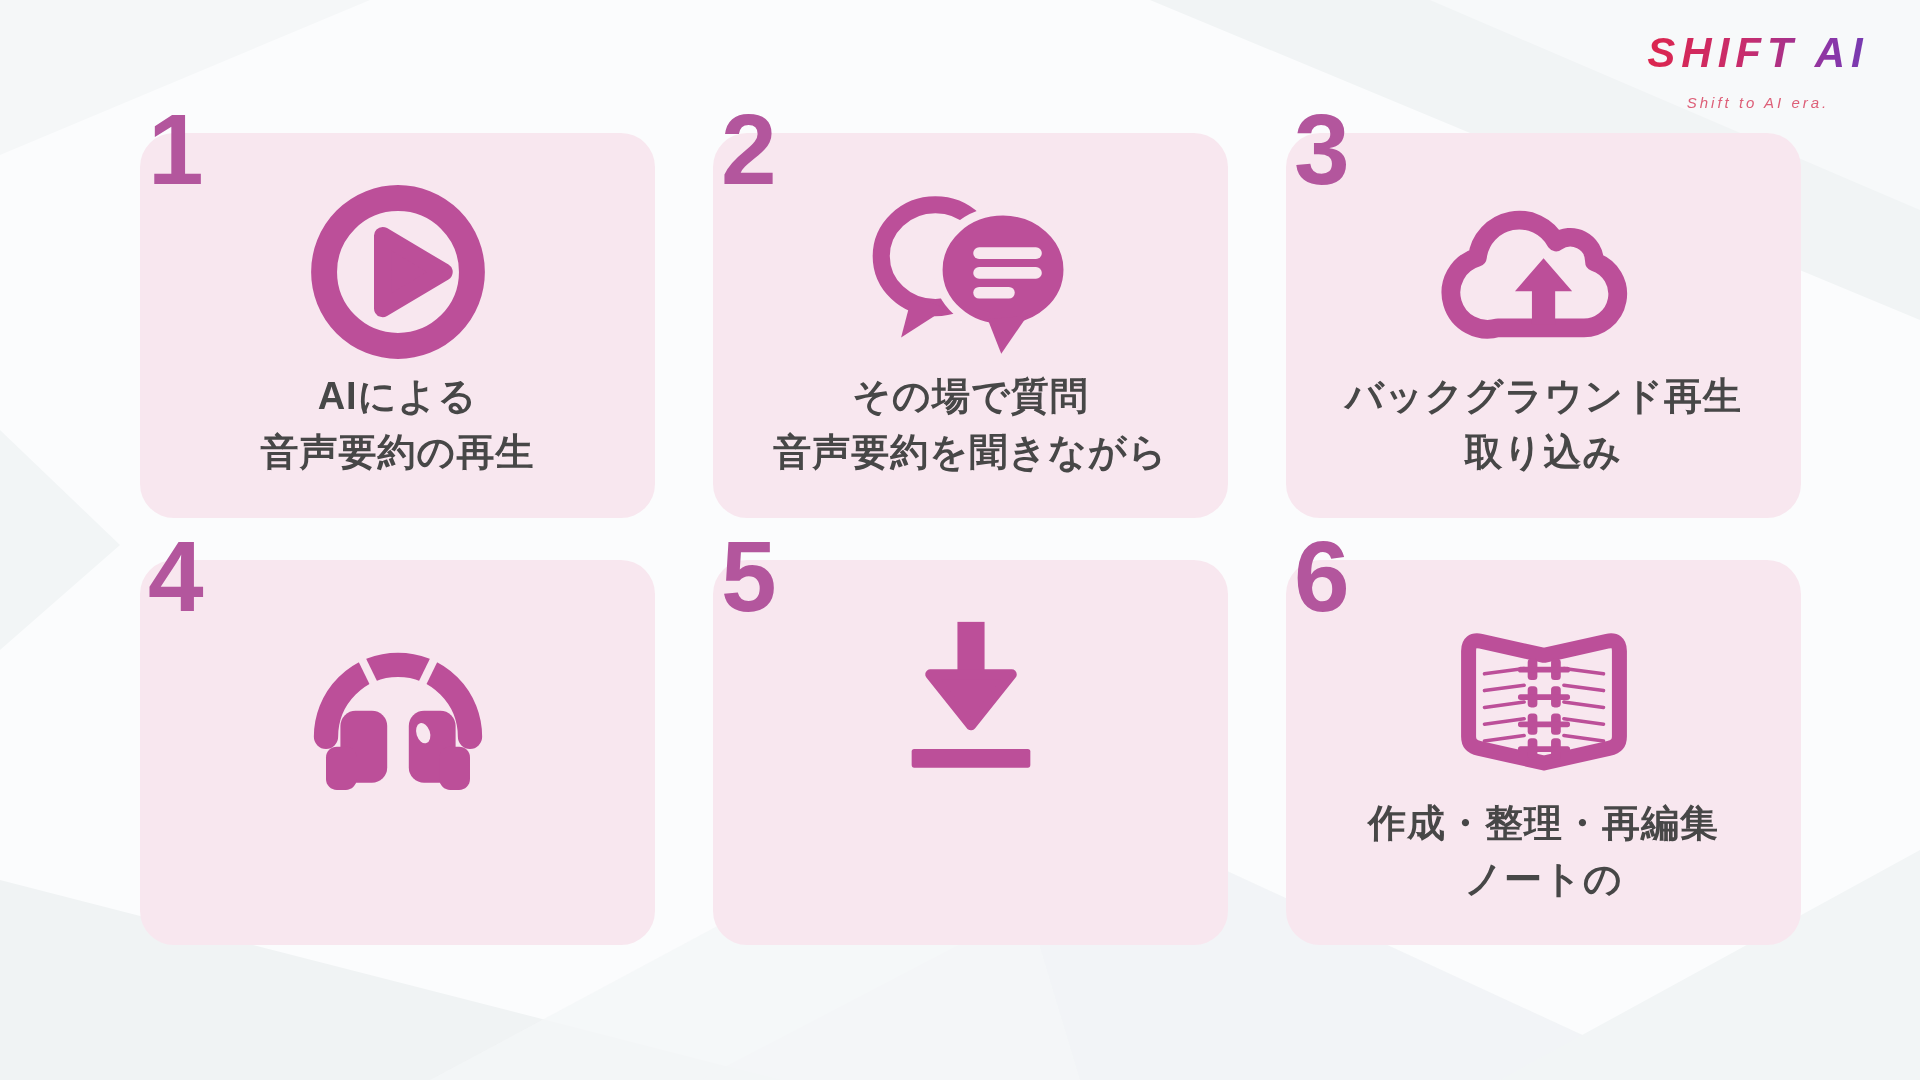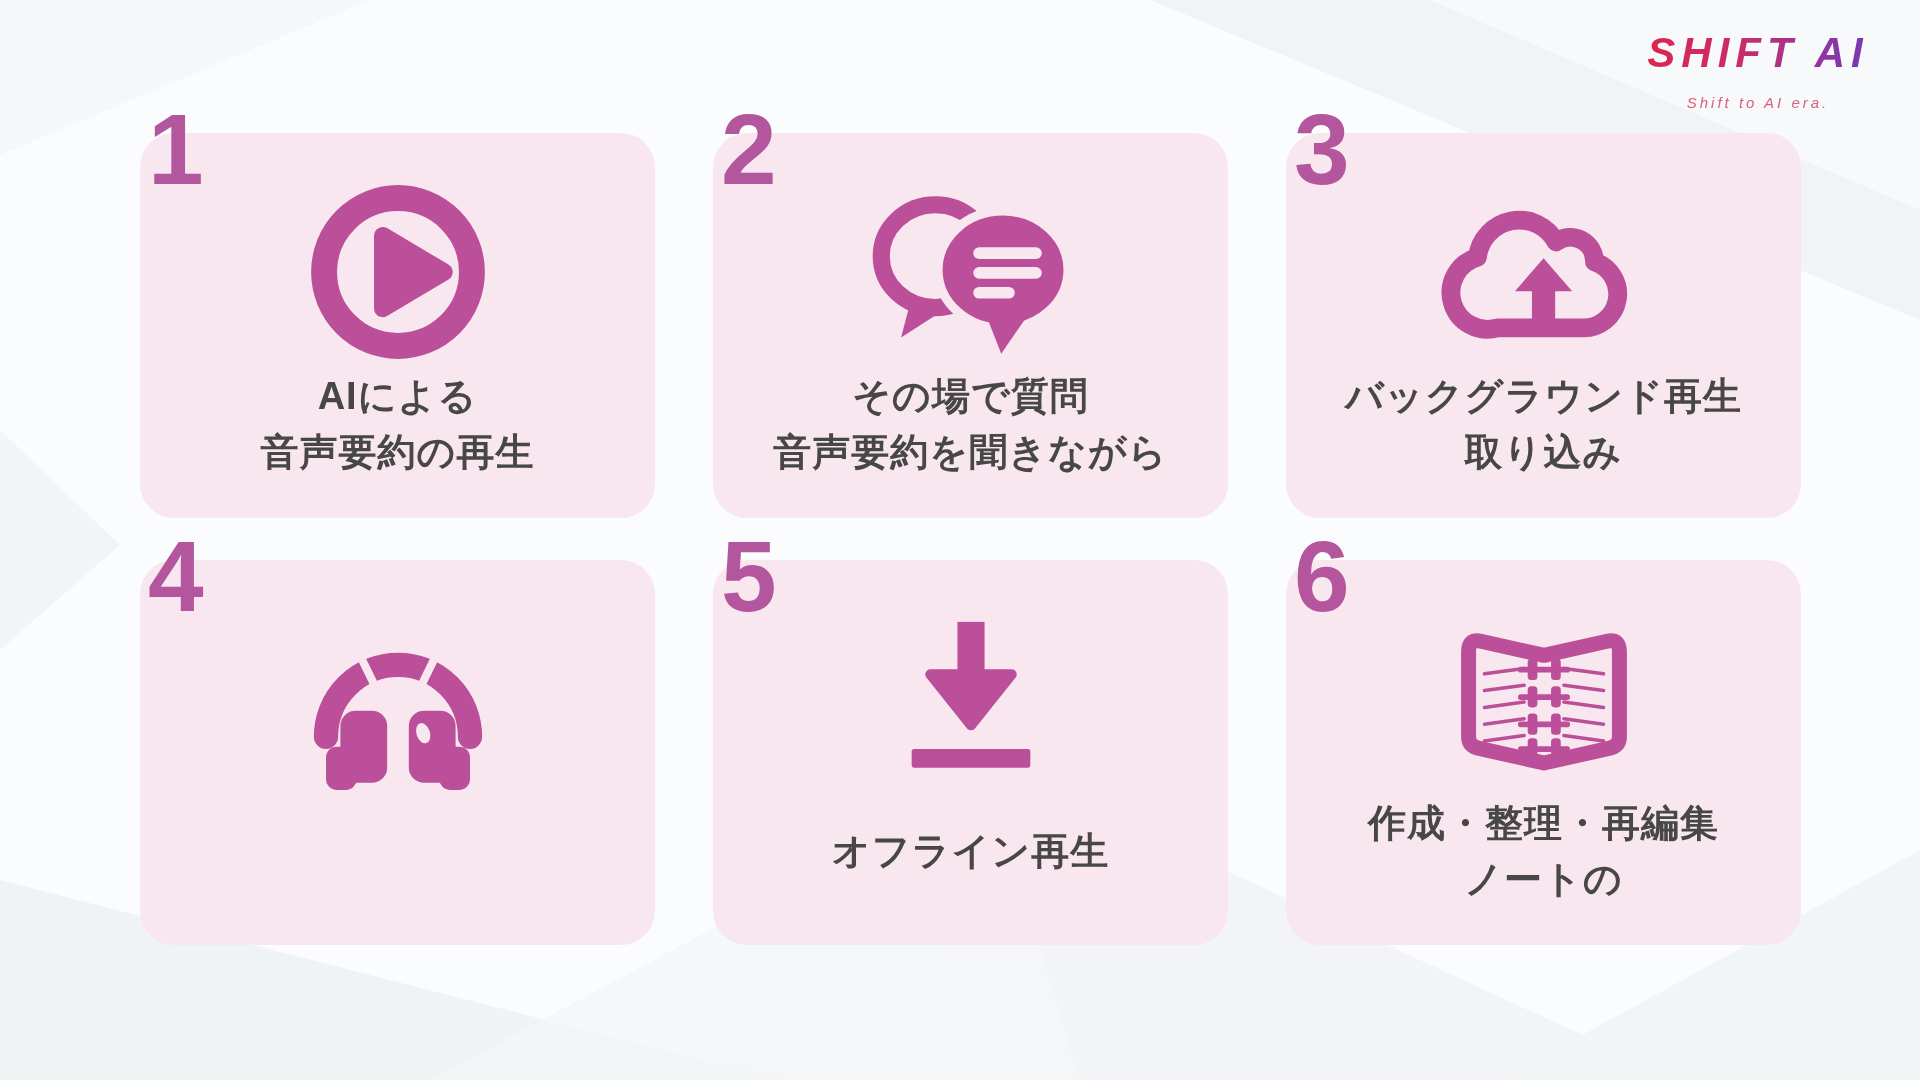--- a/index.html
+++ b/index.html
@@ -146,23 +146,20 @@
   </div>
 
   <div class="card">
     <div class="card-number">5</div>
     <div class="icon-box">
       <svg width="170" height="178" viewBox="0 0 200 210">
         <rect class="fl" x="84" y="14" width="32" height="64"></rect>
         <path class="fl" d="M52 76 H148 L100 136 Z" stroke="#bc4f99" stroke-width="12" stroke-linejoin="round"></path>
         <rect class="fl" x="30" y="164" width="140" height="22" rx="3"></rect>
       </svg>
-    </div>
-    <div class="caption">
-      <span>オフライン再生</span>
     </div>
   </div>
 
   <div class="card">
     <div class="card-number">6</div>
     <div class="icon-box">
       <svg width="208" height="172" viewBox="0 0 235 195">
         <path class="st" stroke-width="17" stroke-linejoin="round" d="M117.5 48 L46 32 Q32 29 32 43 L32 140 Q32 151 44 153.5 L117.5 170 L191 153.5 Q203 151 203 140 L203 43 Q203 29 189 32 Z"></path>
 
         <g class="fl">

